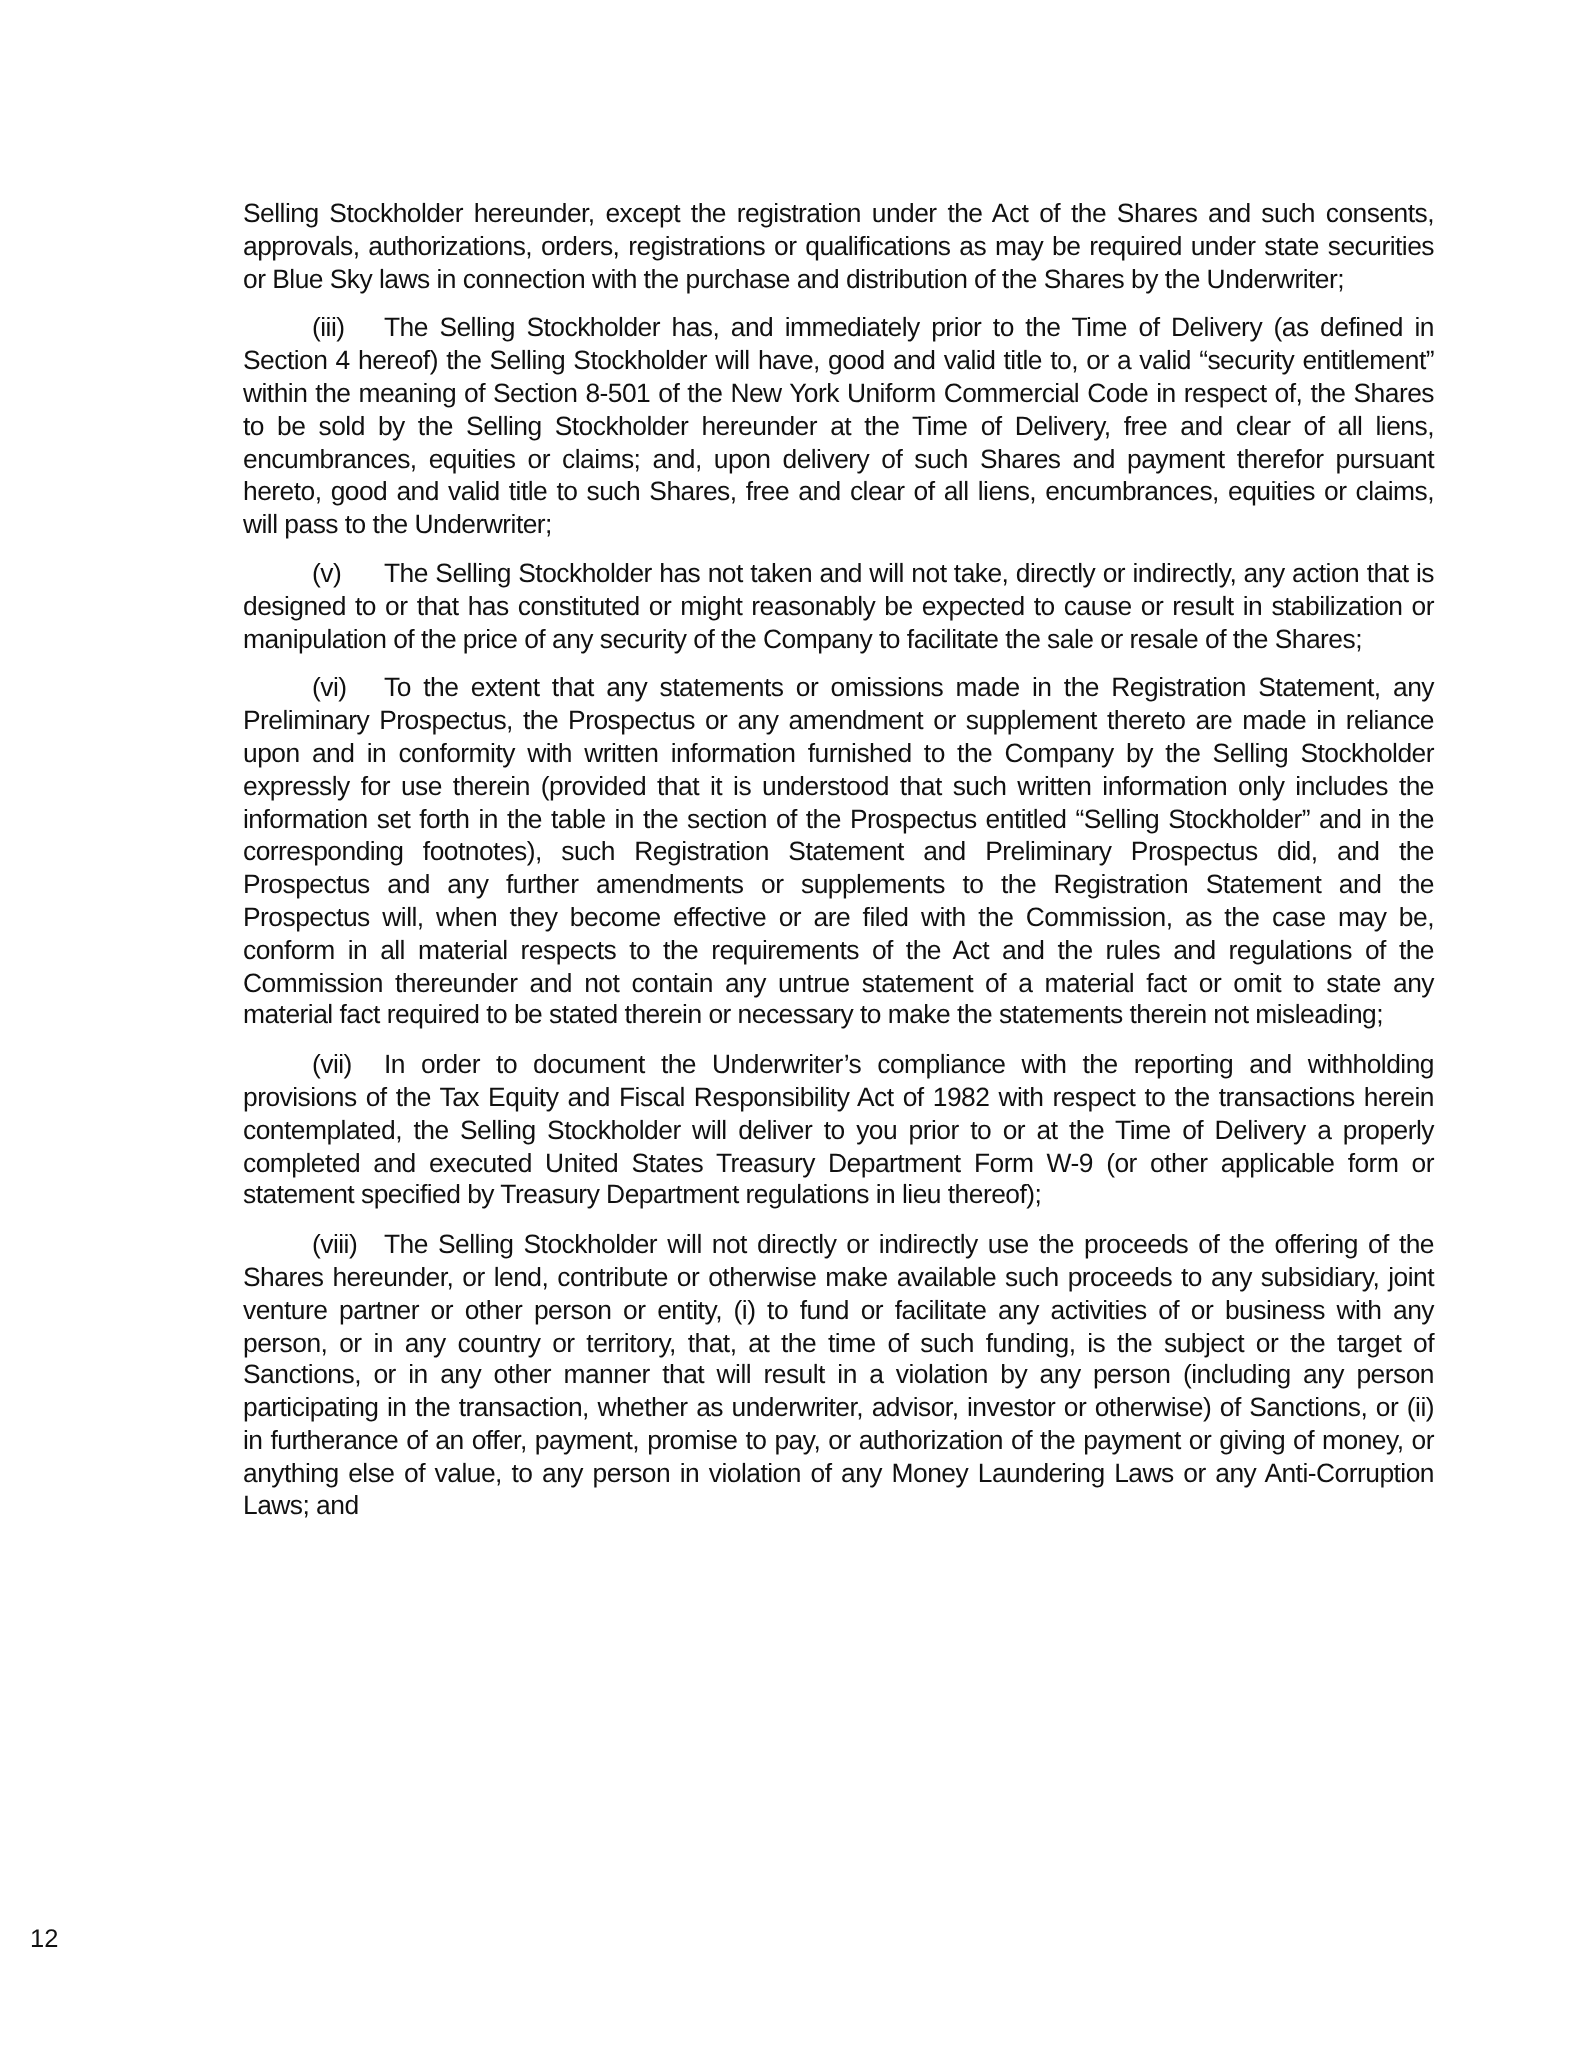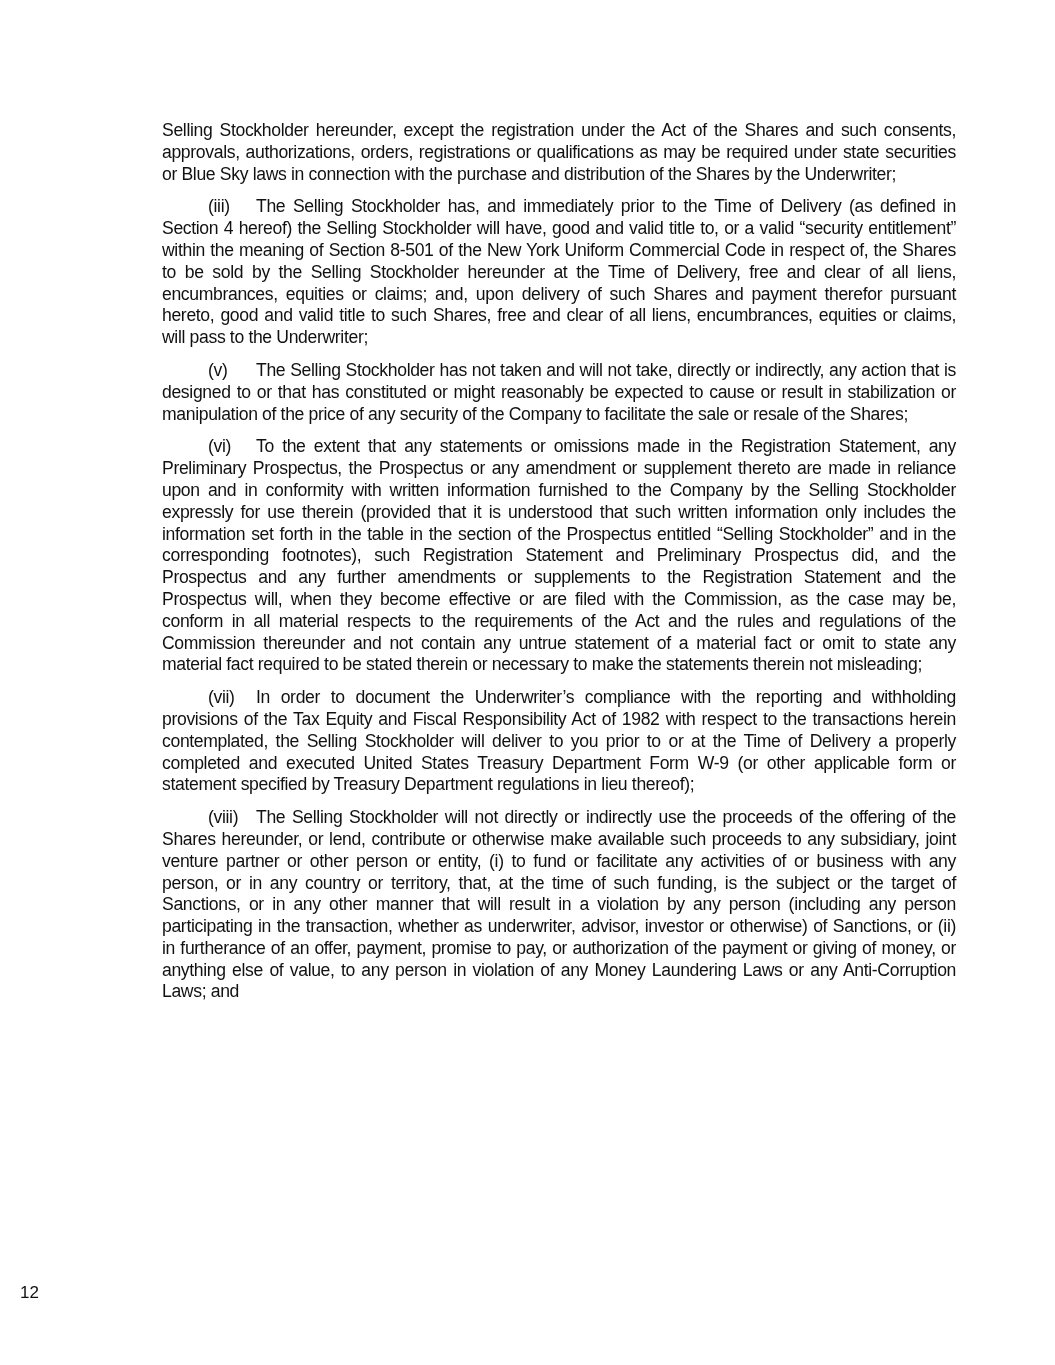--- a/index.html
+++ b/index.html
@@ -11,21 +11,21 @@
       width: 1055px;
       height: 1365px;
       position: relative;
       overflow: hidden;
       font-family: "Liberation Sans", sans-serif;
       color: #111111;
     }
     .page {
       position: absolute;
       left: 162px;
-      top: 120px;
+      top: 132px;
       width: 794px;
     }
     .para {
       margin: 0 0 11px 0;
       font-size: 17.6px;
       line-height: 21.8px;
       text-align: justify;
       letter-spacing: -0.35px;
       word-spacing: 0px;
       transform-origin: left top;

